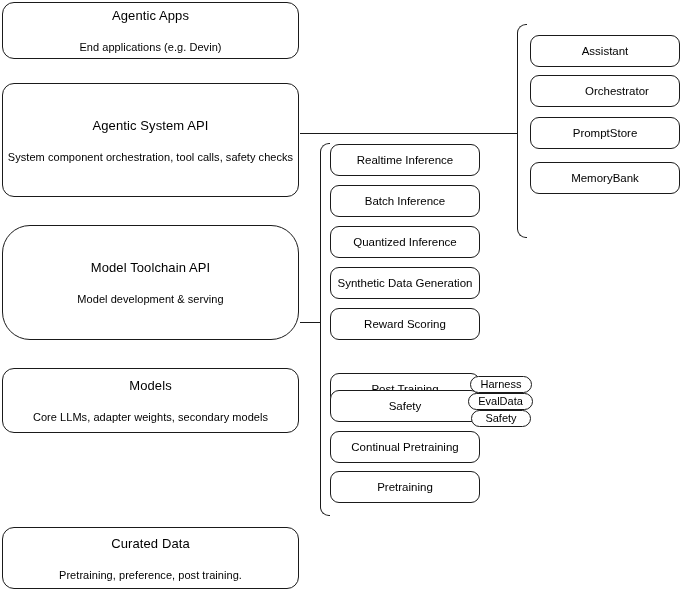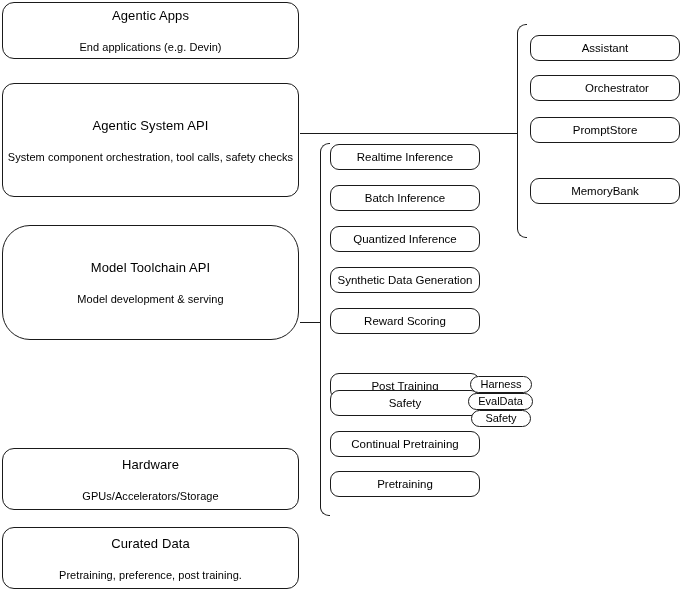--- a/index.html
+++ b/index.html
@@ -42,21 +42,21 @@
   .layer .subtitle {
     font-size: 11px;
     line-height: 12px;
     margin-top: 17px;
     letter-spacing: 0.05px;
   }
   .chip {
     border-radius: 9px;
     font-size: 11.5px;
     line-height: 14px;
-    height: 26px;
+    height: 32px;
   }
   .mid-chip {
     left: 330px;
     width: 150px;
   }
   .right-chip {
     left: 530px;
     width: 150px;
   }
   .pill {
@@ -102,25 +102,25 @@
   <div class="node layer" style="top:83px; height:114px;">
     <div class="title">Agentic System API</div>
     <div class="subtitle">System component orchestration, tool calls, safety checks</div>
   </div>
 
   <div class="node layer" style="top:225px; height:115px;border-radius:28px;">
     <div class="title">Model Toolchain API</div>
     <div class="subtitle">Model development &amp; serving</div>
   </div>
 
+  <div class="node layer" style="top:368px; height:65px;">
+    <div class="title">Models</div>
+    <div class="subtitle">Core LLMs, adapter weights, secondary models</div>
+  </div>
 
-  <div class="node layer" style="top:448px; height:62px;">
-    <div class="title">Hardware</div>
-    <div class="subtitle">GPUs/Accelerators/Storage</div>
-  </div>
 
   <div class="node layer" style="top:527px; height:62px;">
     <div class="title">Curated Data</div>
     <div class="subtitle">Pretraining, preference, post training.</div>
   </div>
 
   <div class="connector h-line" style="left:300px; top:133px; width:218px;"></div>
 
   <div class="connector h-line" style="left:300px; top:322px; width:21px;"></div>
 
@@ -167,17 +167,17 @@
 
   <div class="node chip right-chip" style="top:35px;">
     <span>Assistant</span>
   </div>
   <div class="node chip right-chip" style="top:75px;padding-left:24px;">
     <span>Orchestrator</span>
   </div>
   <div class="node chip right-chip" style="top:117px;">
     <span>PromptStore</span>
   </div>
-  <div class="node chip right-chip" style="top:178px;">
+  <div class="node chip right-chip" style="top:162px;">
     <span>MemoryBank</span>
   </div>
 
 </div>
 
 </body></html>

